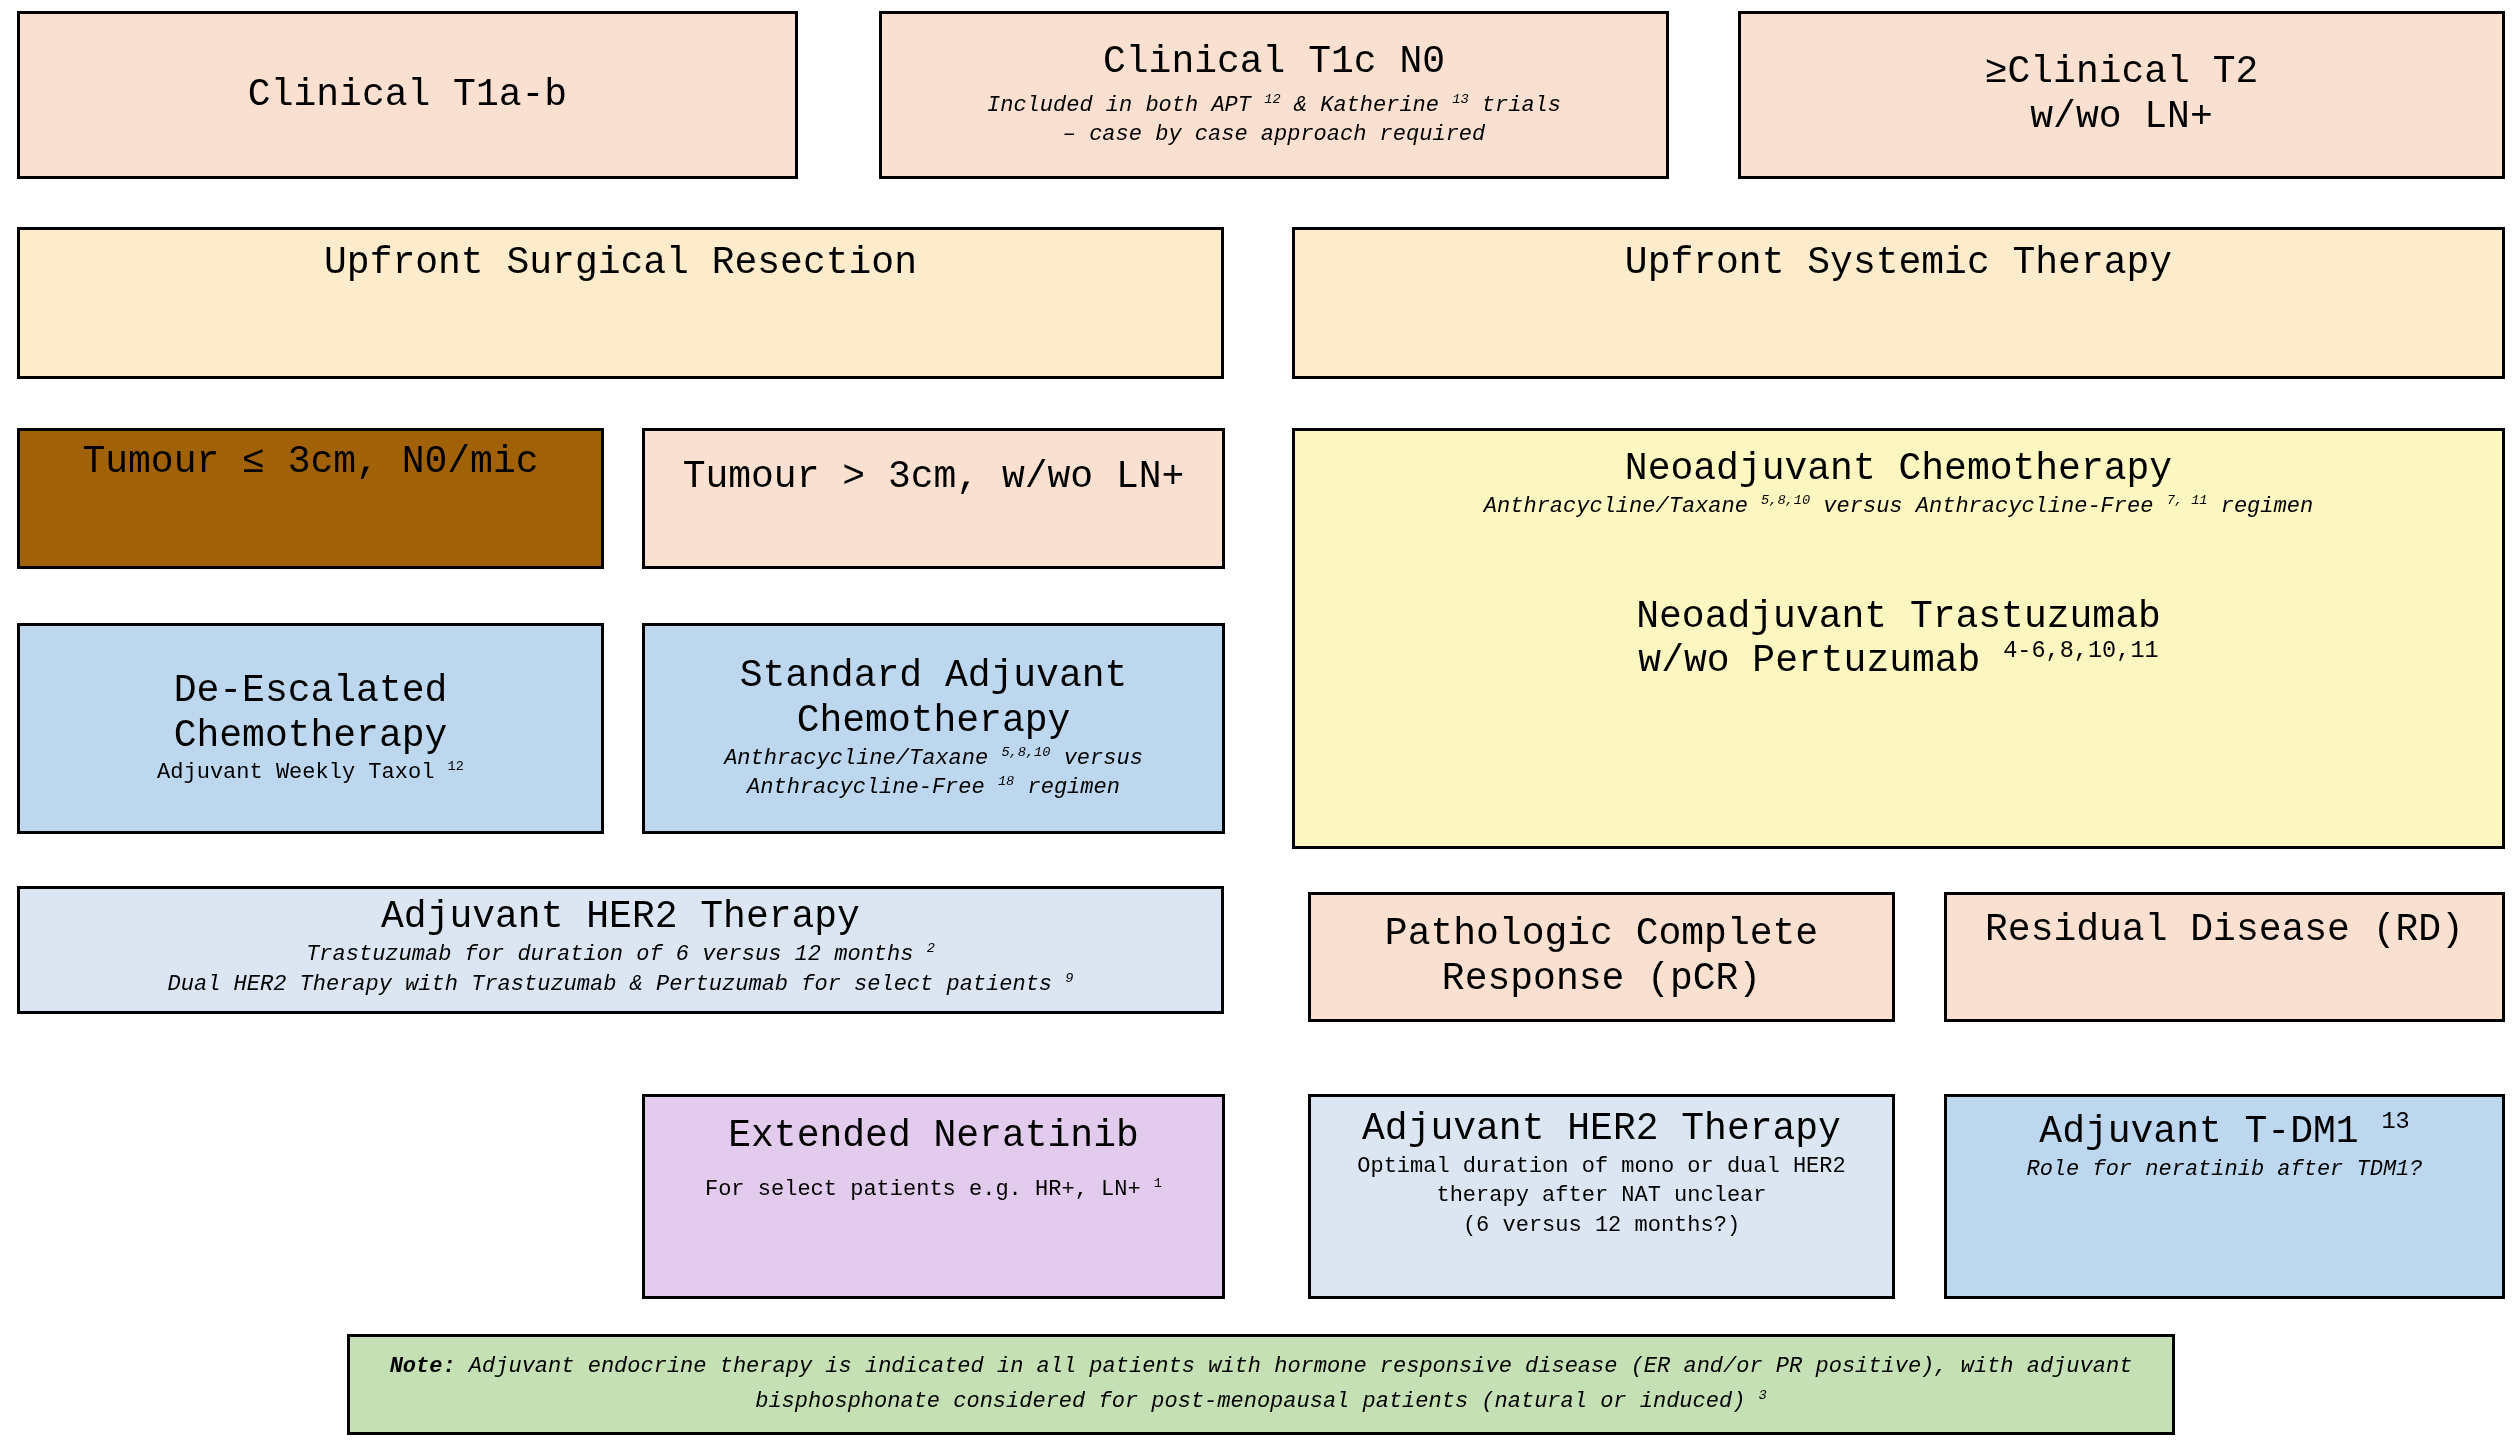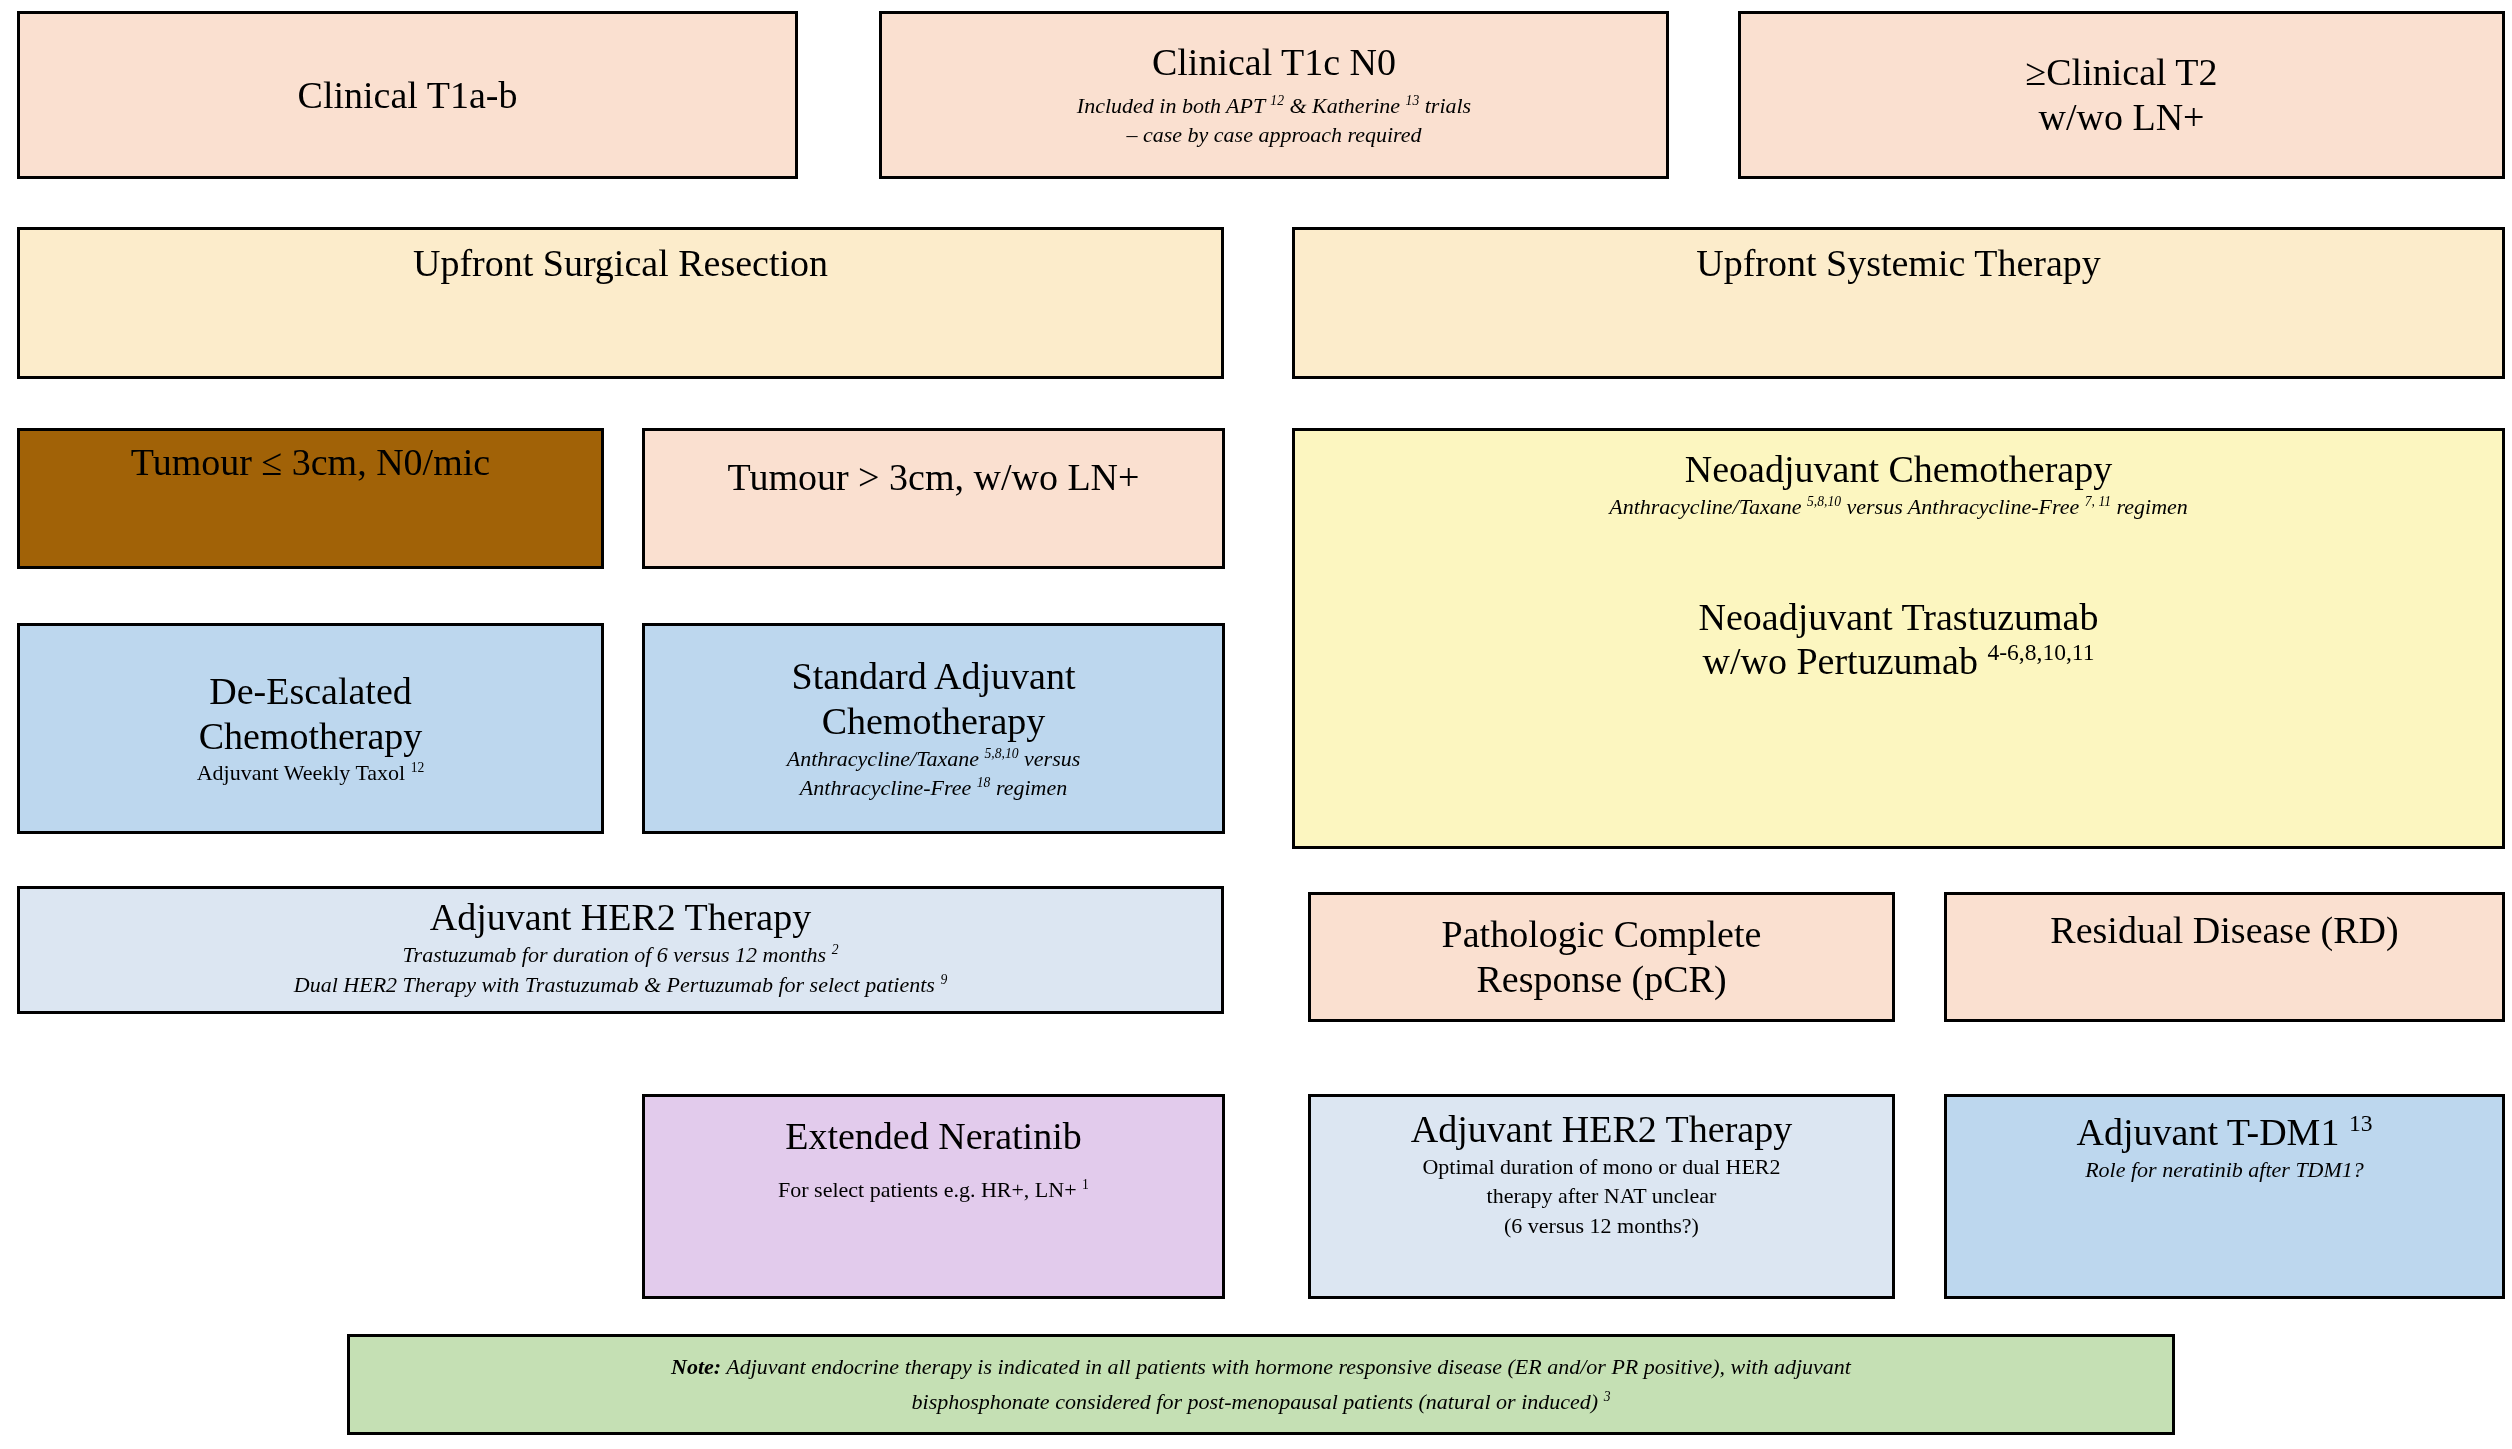--- a/index.html
+++ b/index.html
@@ -5,21 +5,21 @@
   html, body {
     margin: 0;
     padding: 0;
     background: #ffffff;
   }
   #canvas {
     position: relative;
     width: 2512px;
     height: 1450px;
     background: #ffffff;
-    font-family: Liberation Serif, serif;
+    font-family: Liberation Mono, monospace;
     overflow: hidden;
   }
   .box {
     position: absolute;
     box-sizing: border-box;
     border: 3.7px solid #000000;
     display: flex;
     flex-direction: column;
     align-items: center;
     justify-content: center;

